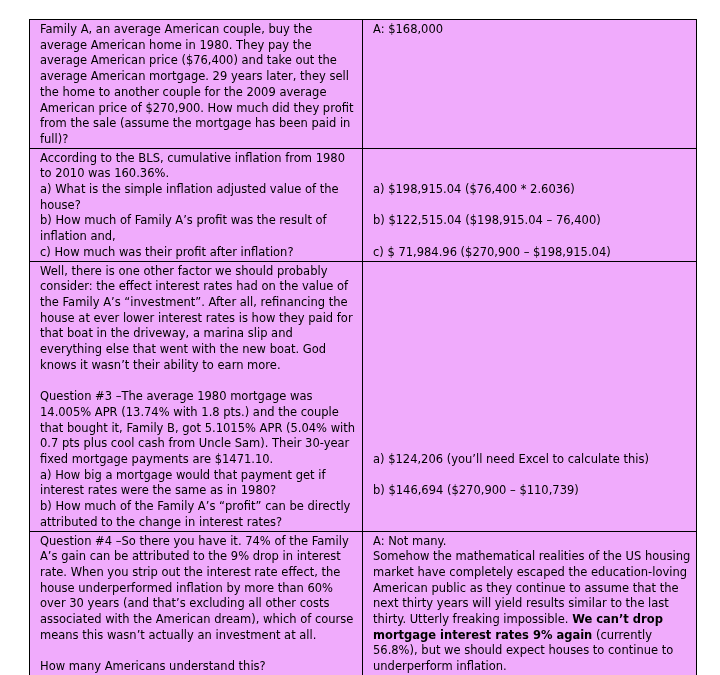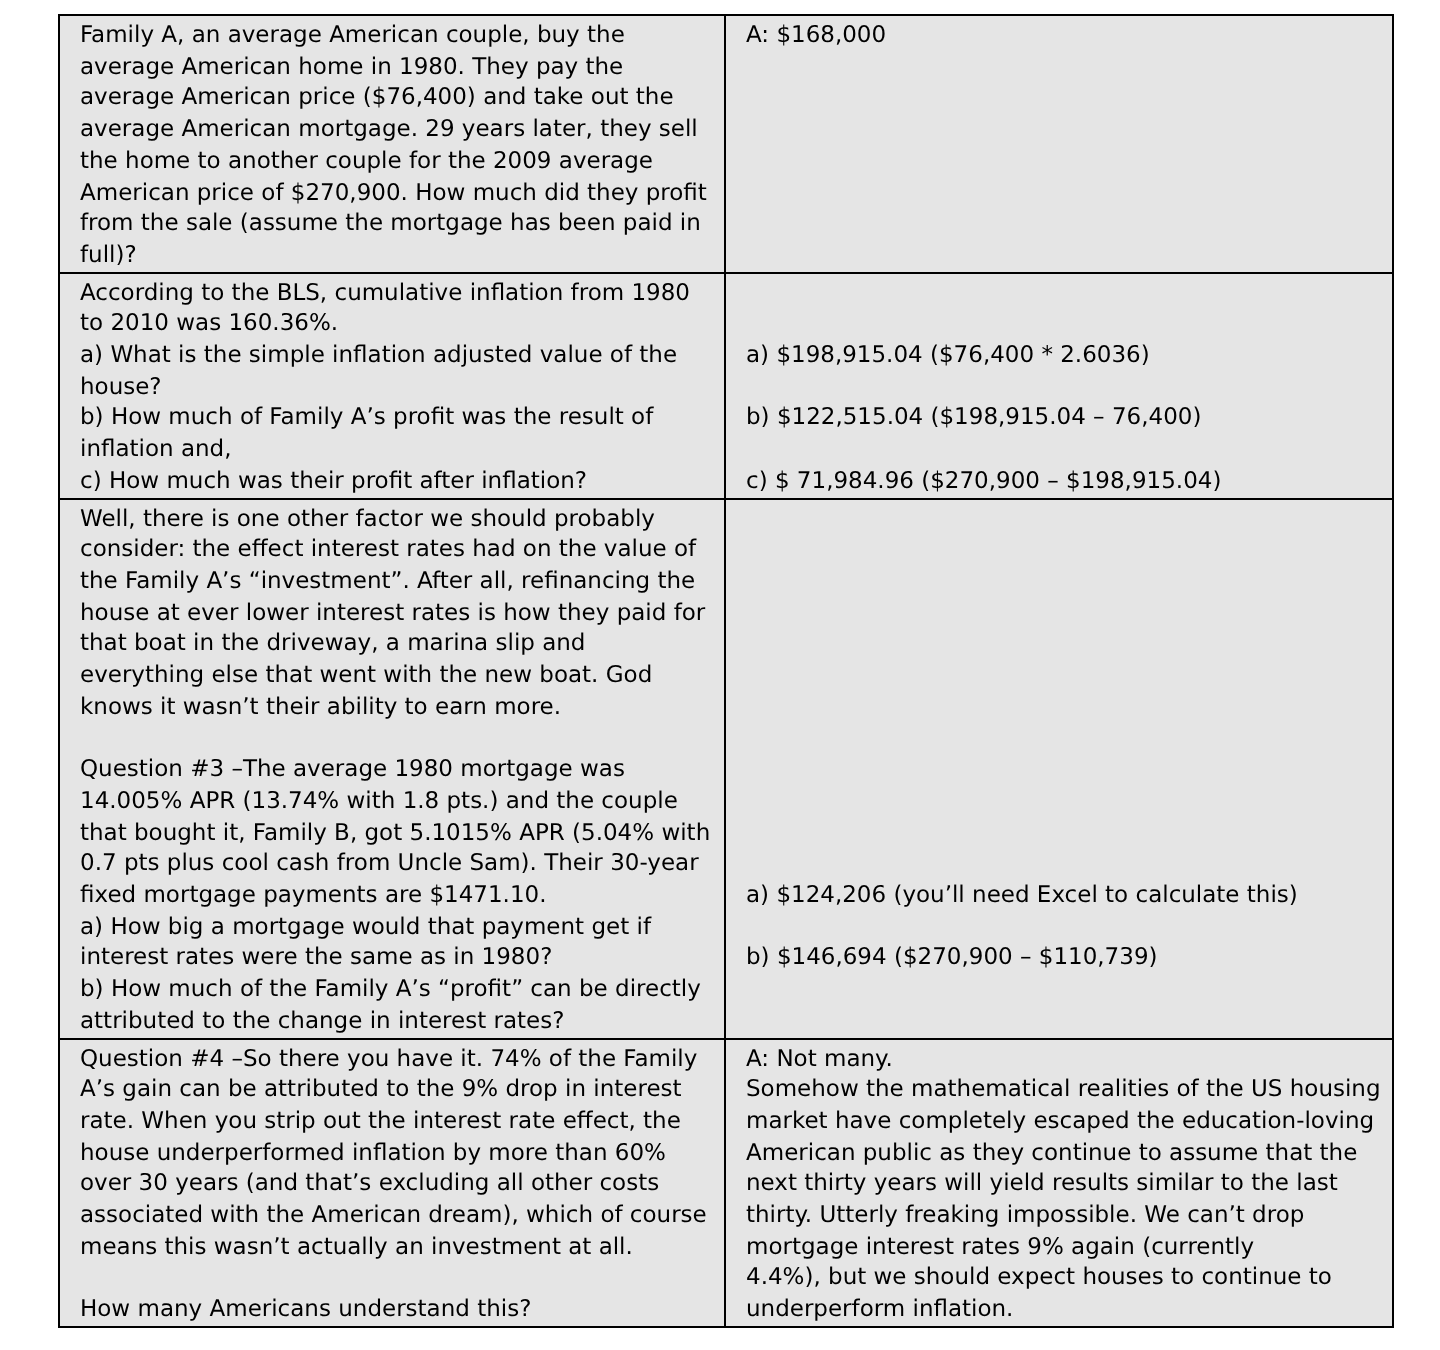--- a/index.html
+++ b/index.html
@@ -6,40 +6,40 @@
     margin: 0;
     padding: 0;
     background: #ffffff;
     width: 720px;
     height: 675px;
     overflow: hidden;
   }
   .qa-table {
     position: absolute;
     left: 29px;
-    top: 7px;
+    top: 19px;
     width: 667px;
     border-collapse: collapse;
     table-layout: fixed;
-    background: #e5e5e5;
+    background: #f0abfc;
   }
   .qa-table td {
     width: 333px;
     border: 1px solid #000000;
     vertical-align: top;
     padding: 2px 4px 0 10px;
     font-family: "DejaVu Sans", sans-serif;
     font-size: 11.5px;
     line-height: 15.7px;
     color: #000000;
     white-space: pre;
     overflow: hidden;
   }
   .qa-table .bold {
-    font-weight: normal;
+    font-weight: bold;
   }
 </style>
 </head>
 <body>
 
 <table class="qa-table">
   <colgroup>
     <col style="width:333px">
     <col style="width:334px">
   </colgroup>
@@ -115,17 +115,17 @@
 means this wasn’t actually an investment at all.
 
 How many Americans understand this?</td>
       <td><span>A: Not many.
 Somehow the mathematical realities of the US housing
 market have completely escaped the education-loving
 American public as they continue to assume that the
 next thirty years will yield results similar to the last
 thirty. Utterly freaking impossible. </span><span class="bold">We can’t drop
 mortgage interest rates 9% again</span><span> (currently
-4.4%), but we should expect houses to continue to
+56.8%), but we should expect houses to continue to
 underperform inflation.</span></td>
     </tr>
   </tbody>
 </table>
 
 </body></html>

